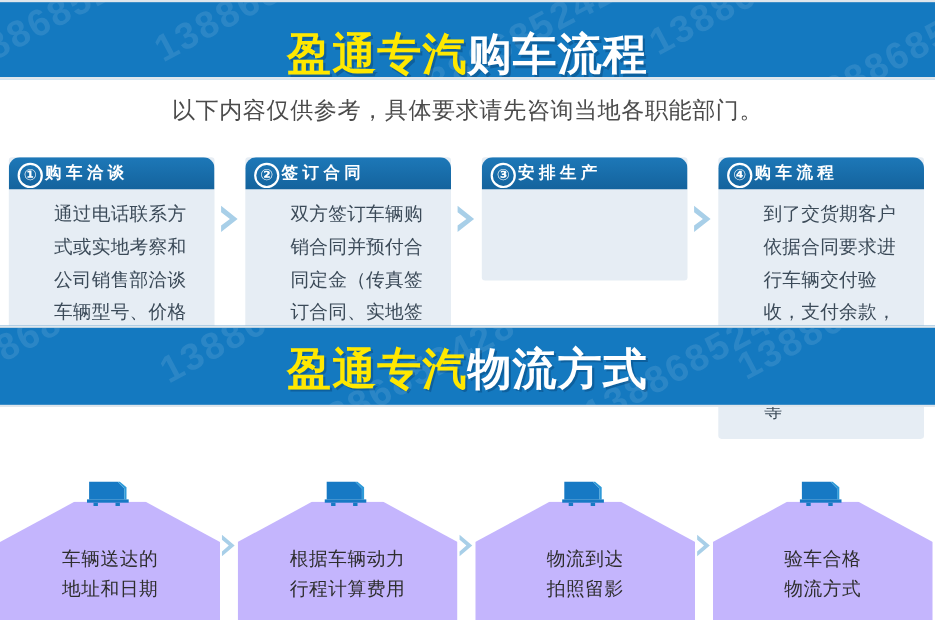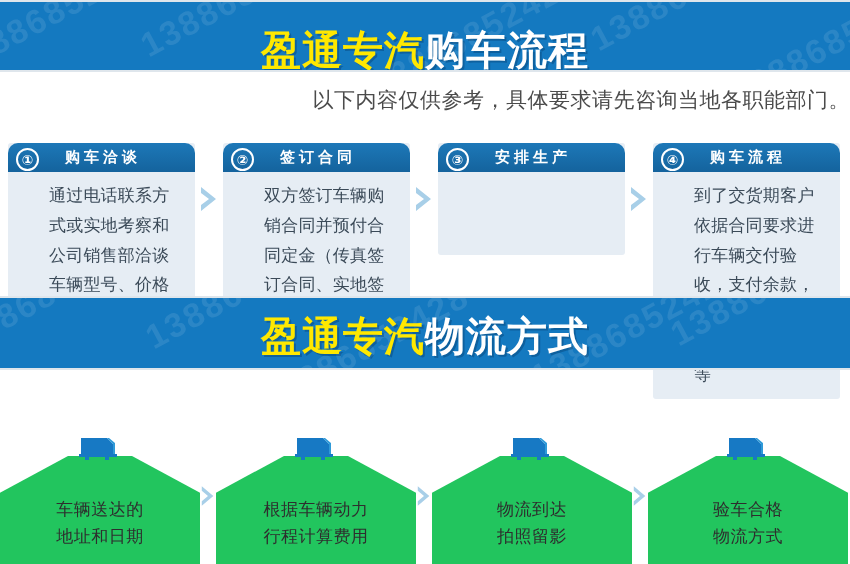--- a/index.html
+++ b/index.html
@@ -69,21 +69,21 @@
   .t-white {
     color: #ffffff;
     text-shadow: 2px 2px 0 rgba(0,40,80,0.30);
   }
 
   
   .subtitle {
     position: absolute;
     left: 0;
     width: 850px;
-    text-align: right;
+    text-align: center;
     color: #4b4b4b;
     font-size: 21px;
     font-family: "DejaVu Sans", "Liberation Sans", sans-serif;
     letter-spacing: 0.5px;
     white-space: nowrap;
   }
   .subtitle-1 { top: 86px; }
   .subtitle-2 { top: 383px; }
 
   
@@ -126,21 +126,21 @@
     align-items: center;
     justify-content: center;
     font-family: "DejaVu Sans", "Liberation Sans", sans-serif;
     margin-top: 4px;
   }
   .step-title {
     color: #ffffff;
     font-size: 15px;
     font-weight: bold;
     letter-spacing: 4px;
-    margin-left: 26px;
+    margin-left: 2px;
     font-family: "DejaVu Sans", "Liberation Sans", sans-serif;
     white-space: nowrap;
   }
   .step-body {
     padding: 9px 10px 10px 10px;
     color: #3b4a58;
     font-size: 17px;
     line-height: 1.75;
     font-family: "DejaVu Sans", "Liberation Sans", sans-serif;
     letter-spacing: 0.2px;
@@ -185,21 +185,21 @@
     z-index: 4;
   }
   .truck svg { display: block; }
 
   .penta {
     position: absolute;
     left: 0;
     top: 20px;
     width: 200px;
     height: 108px;
-    background: #22c55e;
+    background: #c4b5fd;
     -webkit-clip-path: polygon(0% 34%, 34% 0%, 66% 0%, 100% 34%, 100% 100%, 0% 100%);
     clip-path: polygon(0% 34%, 34% 0%, 66% 0%, 100% 34%, 100% 100%, 0% 100%);
     display: flex;
     flex-direction: column;
     align-items: center;
     justify-content: flex-end;
     padding-bottom: 14px;
   }
   .logi-text {
     color: #2e2e2e;

